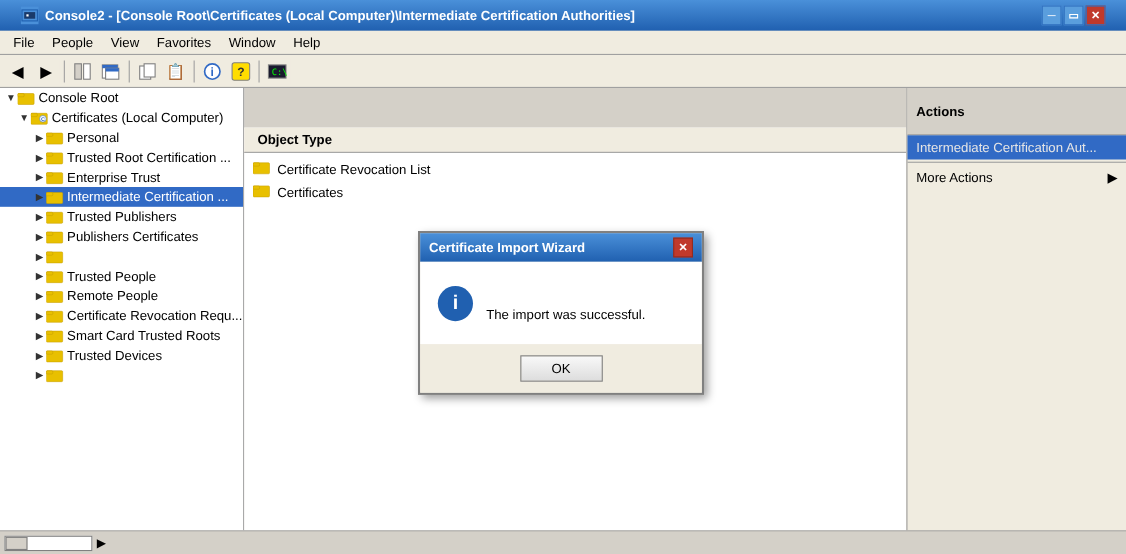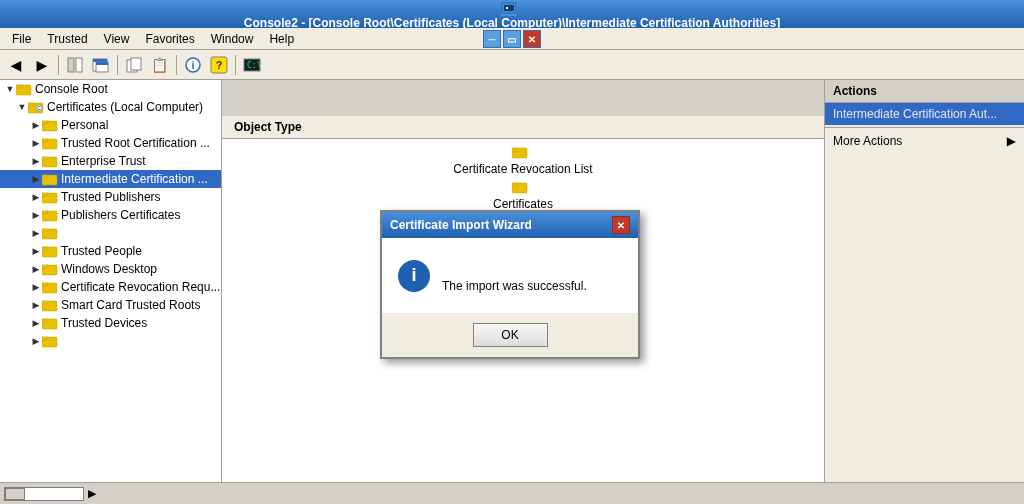--- a/index.html
+++ b/index.html
@@ -15,21 +15,20 @@
     
     .title-bar {
       background: linear-gradient(to bottom, #4a90d9 0%, #2060b0 100%);
       height: 28px;
       display: flex;
       align-items: center;
       padding: 0 19px;
       color: white;
       font-size: 12px;
       font-weight: bold;
-      flex-direction: column;
     }
     .title-bar-icon {
       width: 16px; height: 16px;
       background: #4a90d9;
       margin-right: 6px;
       display: flex; align-items: center; justify-content: center;
     }
     .title-bar-text { flex: 1; }
     .title-bar-controls {
       display: flex; gap: 2px;
@@ -140,36 +139,35 @@
     }
     .content-body {
       flex: 1;
       padding: 4px;
     }
     .content-row {
       display: flex;
       align-items: center;
       padding: 2px 4px;
       cursor: pointer;
-      flex-direction: column;
     }
     .content-row-icon {
       margin-right: 6px;
       font-size: 14px;
     }
 
     
     .actions-panel {
       width: 200px;
       background: #f0ece0;
       border-left: 1px solid #a0a0a0;
     }
     .actions-header {
       background: #d4d0c8;
-      padding: 4px 8px;
+      padding: 14px 8px;
       font-weight: bold;
       border-bottom: 1px solid #a0a0a0;
     }
     .actions-item {
       display: flex;
       align-items: center;
       justify-content: space-between;
       padding: 4px 8px;
       cursor: pointer;
       font-size: 12px;
@@ -300,21 +298,21 @@
   <span class="title-bar-text">Console2 - [Console Root\Certificates (Local Computer)\Intermediate Certification Authorities]</span>
   <div class="title-bar-controls">
     <div class="title-btn">─</div>
     <div class="title-btn">▭</div>
     <div class="title-btn" style="background:#c0392b;">✕</div>
   </div>
 </div>
 
 <div class="menu-bar">
   <span class="menu-item">File</span>
-  <span class="menu-item">Trusted</span>
+  <span class="menu-item">People</span>
   <span class="menu-item">View</span>
   <span class="menu-item">Favorites</span>
   <span class="menu-item">Window</span>
   <span class="menu-item">Help</span>
 </div>
 
 <div class="toolbar">
   <div class="toolbar-btn" title="Back">◀</div>
   <div class="toolbar-btn" title="Forward">▶</div>
   <div class="toolbar-sep"></div>
@@ -478,21 +476,21 @@
     </div>
 
     <div class="tree-item" style="padding-left:30px;">
       <span class="expand-btn">▶</span>
       <span class="folder-icon">
         <svg class="folder-svg" viewBox="0 0 16 14">
             <rect x="0" y="3" width="15" height="10" rx="1" fill="#e8c000" stroke="#c8a000" stroke-width="0.5"></rect>
             <rect x="0" y="3" width="6" height="3" rx="1" fill="#e8c000" stroke="#c8a000" stroke-width="0.5"></rect>
           </svg>
       </span>
-      <span>Windows Desktop</span>
+      <span>Remote People</span>
     </div>
 
     <div class="tree-item" style="padding-left:30px;">
       <span class="expand-btn">▶</span>
       <span class="folder-icon">
         <svg class="folder-svg" viewBox="0 0 16 14">
             <rect x="0" y="3" width="15" height="10" rx="1" fill="#e8c000" stroke="#c8a000" stroke-width="0.5"></rect>
             <rect x="0" y="3" width="6" height="3" rx="1" fill="#e8c000" stroke="#c8a000" stroke-width="0.5"></rect>
           </svg>
       </span>

